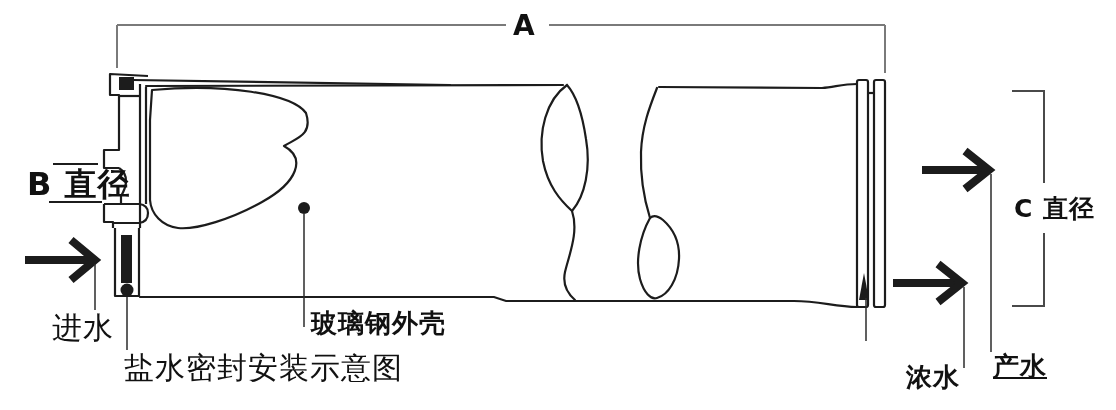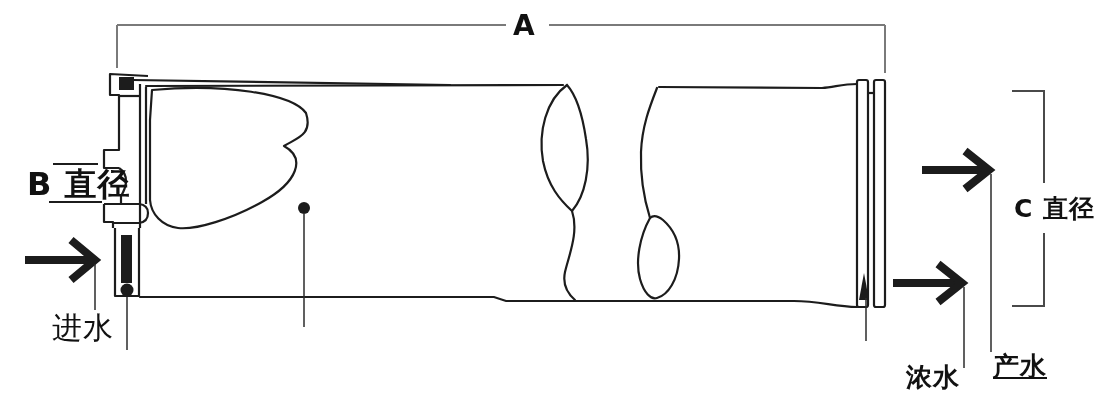--- a/index.html
+++ b/index.html
@@ -133,20 +133,22 @@
   </svg>
 
   <div class="lbl lbl-a" style="left:513px;top:11px;">A</div>
 
   <div class="lbl lbl-b" style="left:27px;top:167px;">B 直径</div>
 
   <div class="lbl lbl-c" style="left:1014px;top:195px;">C 直径</div>
 
   <div class="lbl lbl-cjk-lg" style="left:52px;top:311px;">进水</div>
 
+  <div class="lbl lbl-cjk-lg" style="left:124px;top:351px;">盐水密封安装示意图</div>
 
+  <div class="lbl lbl-cjk" style="left:311px;top:309px;">玻璃钢外壳</div>
 
 
   <div class="lbl lbl-cjk" style="left:906px;top:365px;font-family:Liberation Mono, monospace;">浓水</div>
 
   <div class="lbl lbl-cjk" style="left:993px;top:352px;text-decoration:underline;">产水</div>
 
 </div>
 
 </body></html>

